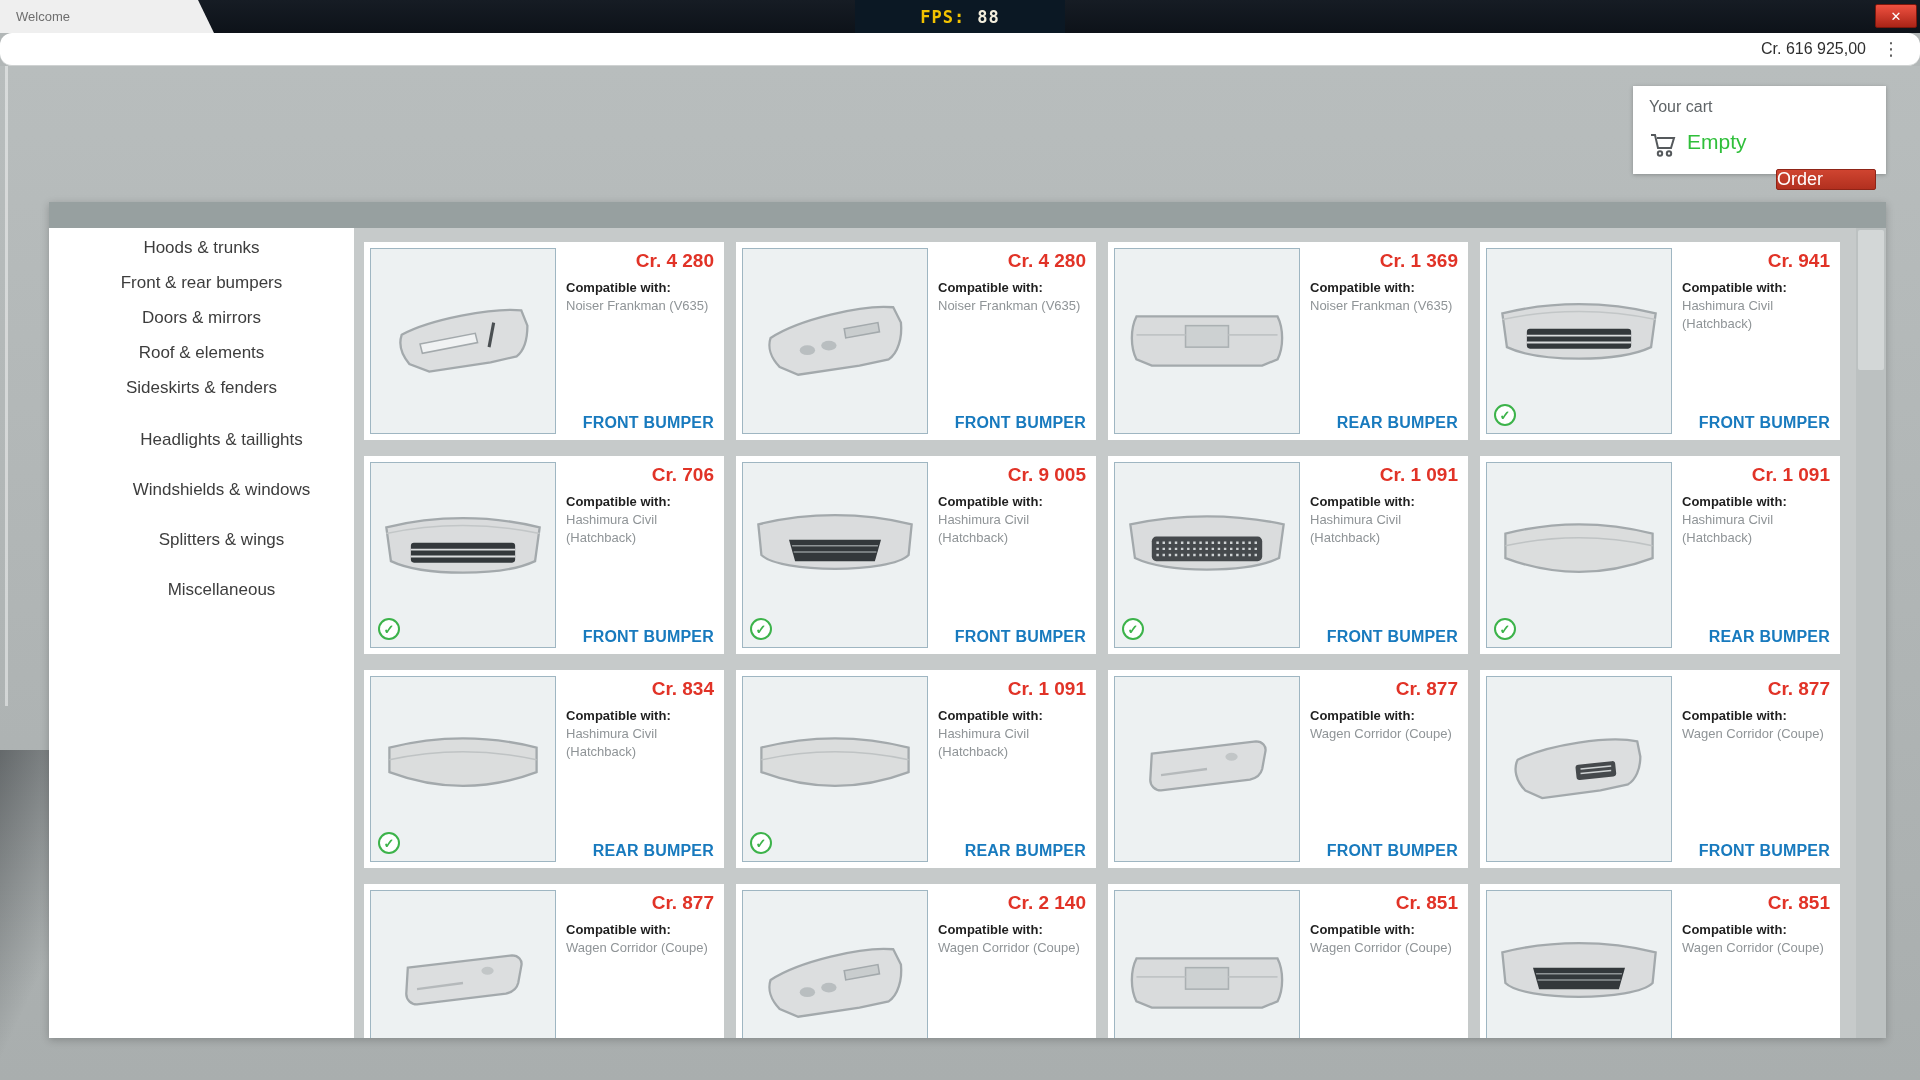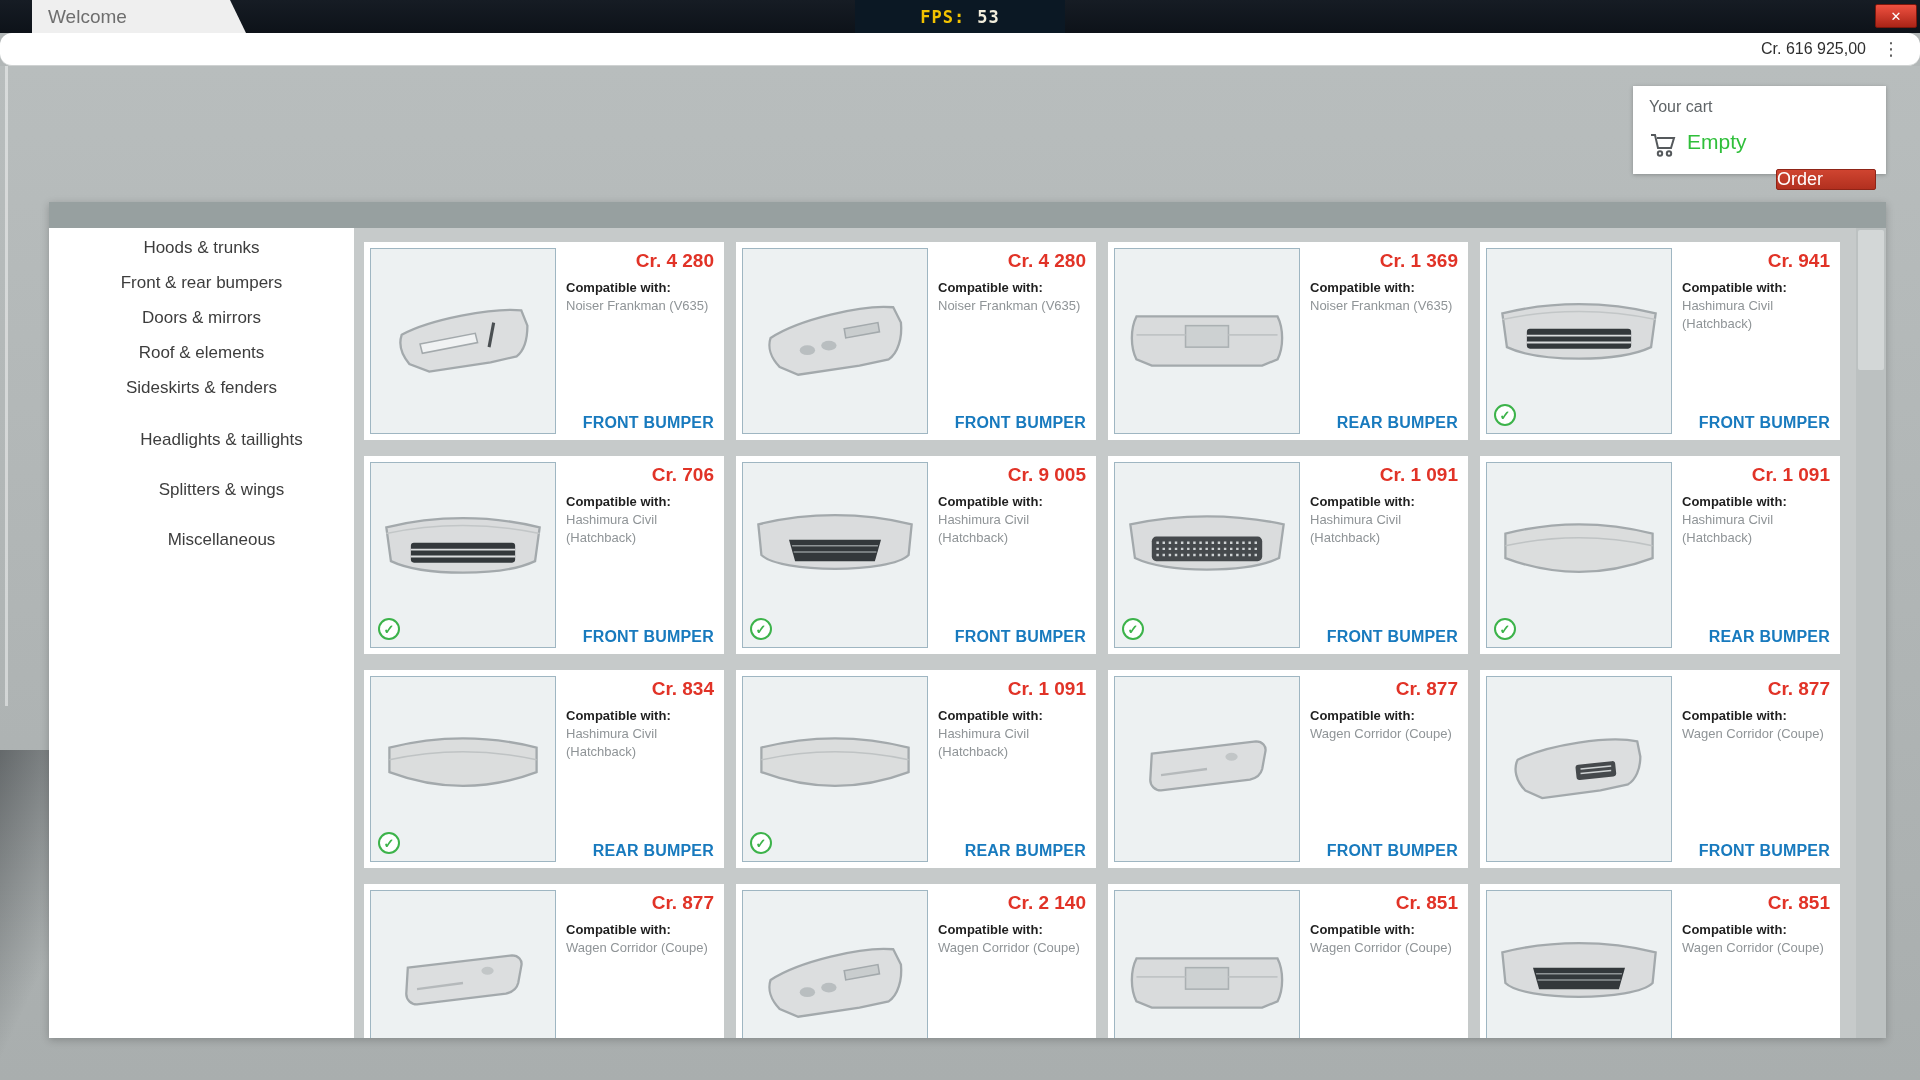--- a/index.html
+++ b/index.html
@@ -4,21 +4,21 @@
 <style>
   * { margin:0; padding:0; box-sizing:border-box; }
   html,body { width:1920px; height:1080px; overflow:hidden; font-family:"Liberation Sans",sans-serif; }
   body { background:#b2b7b7; position:relative; }
 
   
   .top-bar { position:absolute; left:0; top:0; width:1920px; height:33px;
              background:linear-gradient(#161c24,#0d1219); }
   .welcome-tab { position:absolute; left:0; top:0; height:50px; width:214px;
                  background:#efefef; clip-path:polygon(0 0,198px 0,214px 33px,0 33px);
-                 color:#6e6e6e; font-size:19px; line-height:33px; padding-left:16px; cursor:pointer;margin-left:32px; }
+                 color:#6e6e6e; font-size:13px; line-height:33px; padding-left:16px; cursor:pointer; }
   .fps-box { position:absolute; left:50%; top:0; transform:translateX(-50%);
              width:210px; height:33px; background:#0b1824;
              display:flex; align-items:center; justify-content:center; gap:12px;
              font-family:"DejaVu Sans Mono",monospace; font-size:17px; letter-spacing:1px; }
   .fps-label { color:#f2c200; font-weight:bold; }
   .fps-value { color:#f3eedd; font-weight:bold; }
   .close-btn { position:absolute; right:3px; top:4px; width:42px; height:24px;
                background:linear-gradient(#ef5140,#aa2417); border:1px solid #7c170d;
                border-radius:2px; color:#fff; font-size:13px;
                display:flex; align-items:center; justify-content:center; cursor:pointer; }
@@ -129,21 +129,21 @@
   </symbol>
 </defs>
 </svg>
 
 <div class="top-bar">
   <div class="welcome-tab">
     <span>Welcome</span>
   </div>
   <div class="fps-box">
     <span class="fps-label">FPS:</span>
-    <span class="fps-value">53</span>
+    <span class="fps-value">88</span>
   </div>
   <div class="close-btn">
     <span>✕</span>
   </div>
 </div>
 
 <div class="menu-bar">
   <span class="balance">Cr. 616 925,00</span>
   <span class="kebab">⋮</span>
 </div>
@@ -166,20 +166,21 @@
   <div class="catalog-window">
     <div class="catalog-titlebar"></div>
 
     <div class="sidebar">
       <div class="side-item">Hoods &amp; trunks</div>
       <div class="side-item">Front &amp; rear bumpers</div>
       <div class="side-item">Doors &amp; mirrors</div>
       <div class="side-item">Roof &amp; elements</div>
       <div class="side-item">Sideskirts &amp; fenders</div>
       <div class="side-item g2 gt">Headlights &amp; taillights</div>
+      <div class="side-item g2">Windshields &amp; windows</div>
       <div class="side-item g2">Splitters &amp; wings</div>
       <div class="side-item g2">Miscellaneous</div>
     </div>
 
     <div class="grid">
 
       <div class="card">
         <div class="imgbox">
           <svg class="pimg">
               <use href="#sym-f34a"></use>

